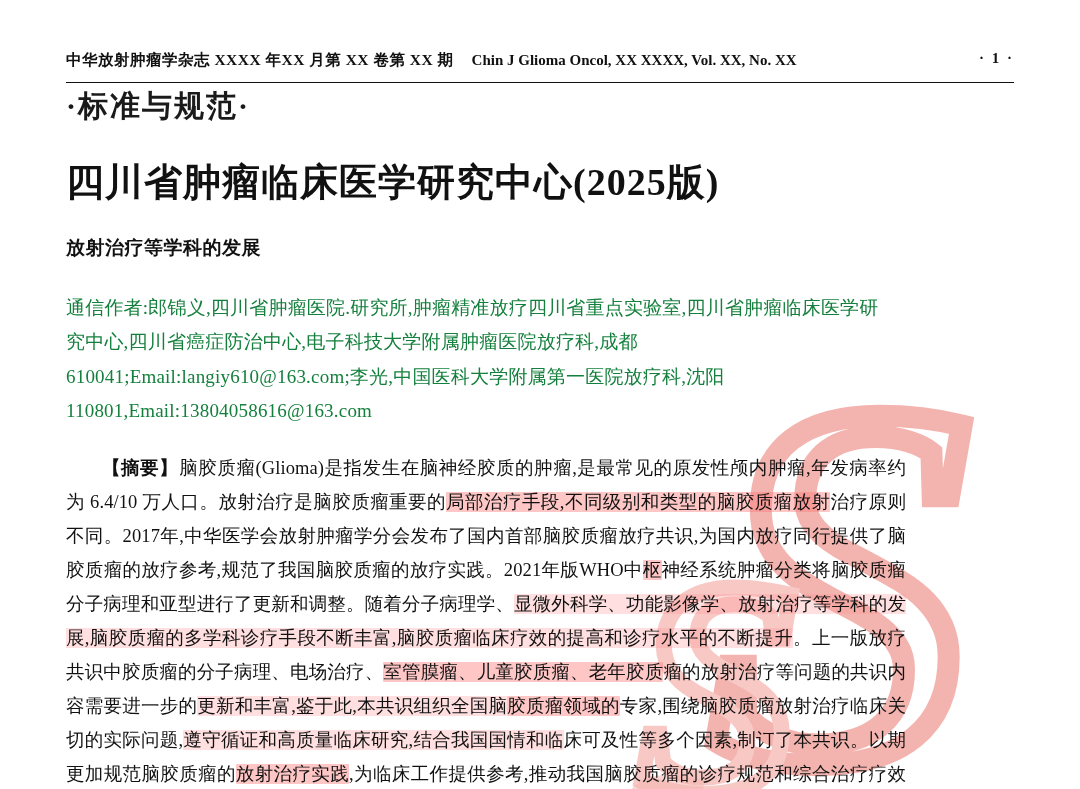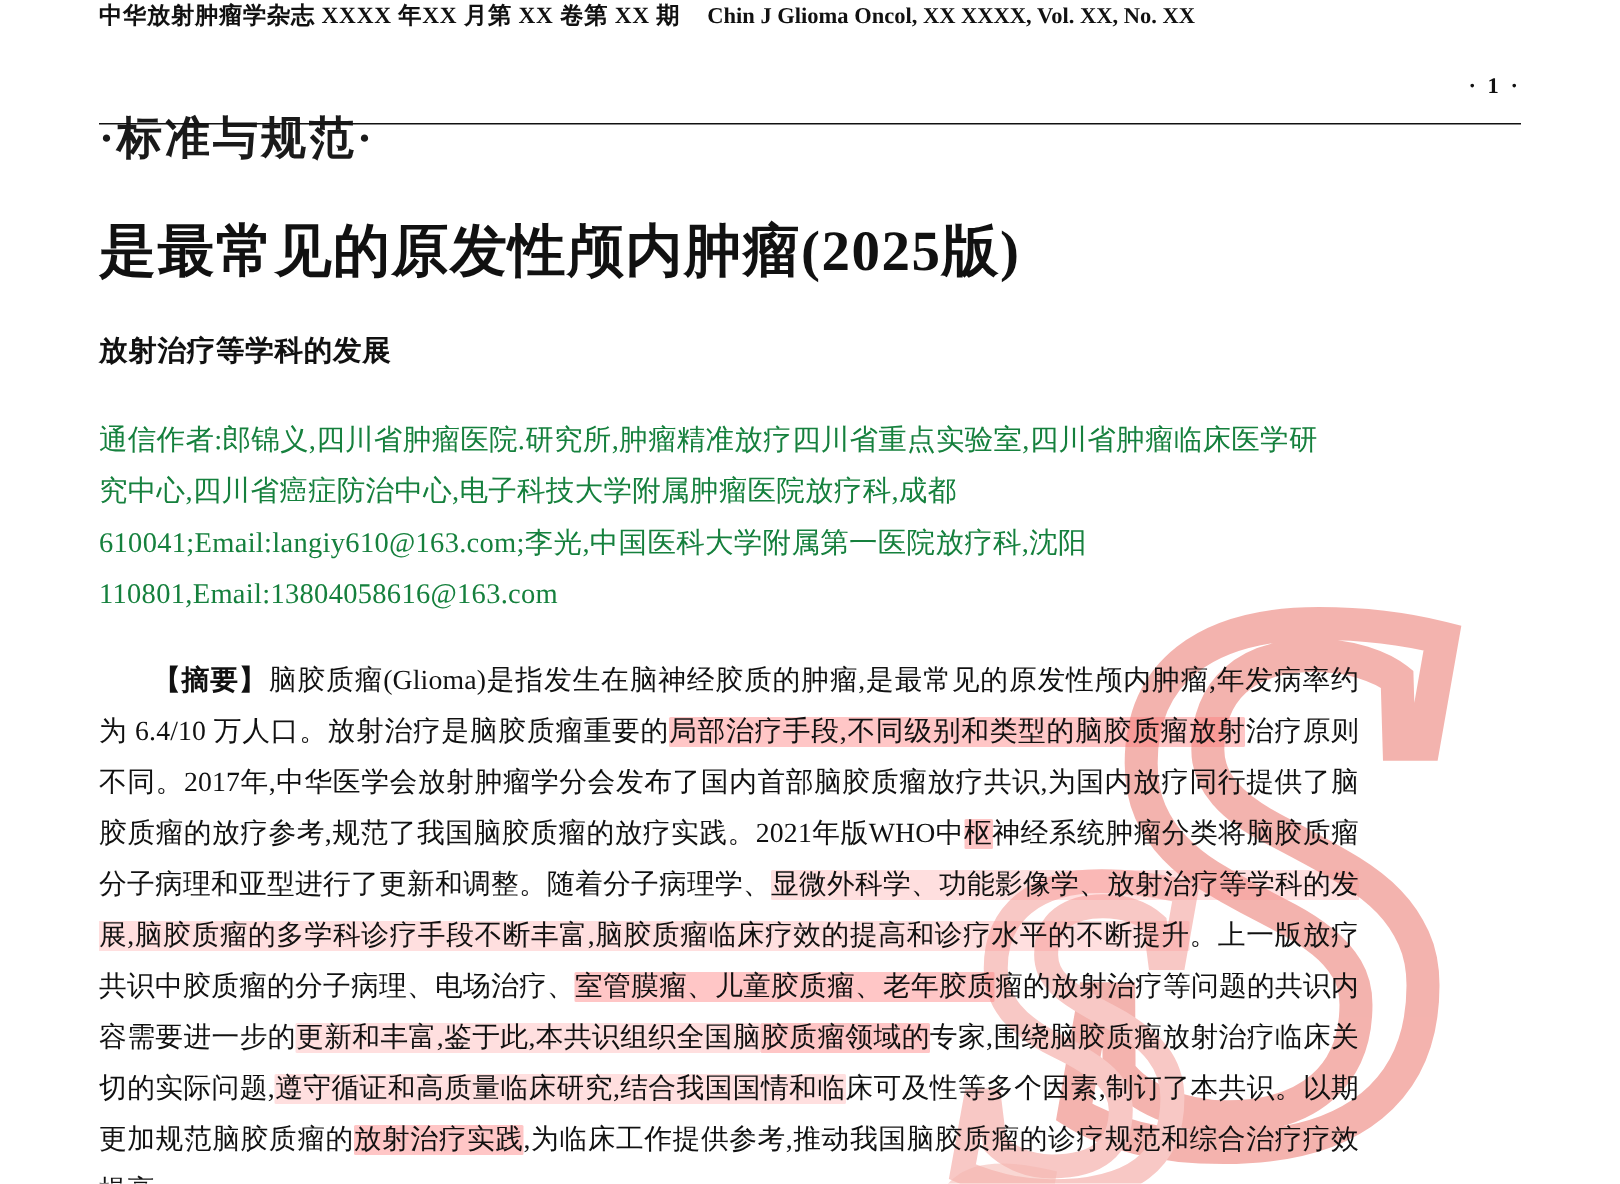--- a/index.html
+++ b/index.html
@@ -42,20 +42,21 @@
     position: relative;
     z-index: 2;
     padding: 0 66px;
     box-sizing: border-box;
     width: 1080px;
   }
 
   
   .runhead {
     position: relative;
+    padding-top: 50px;
     height: 36px;
     box-sizing: border-box;
   }
   .runhead-line {
     position: absolute;
     left: 0;
     right: 0;
     top: 82px;
     height: 1px;
     background: #111;
@@ -175,21 +176,21 @@
     <div class="runhead-inner">
       <span class="runhead-cn">中华放射肿瘤学杂志 XXXX 年XX 月第 XX 卷第 XX 期</span>
       <span class="runhead-en">Chin J Glioma Oncol, XX XXXX, Vol. XX, No. XX</span>
     </div>
     <span class="page-number">· 1 ·</span>
   </div>
   <div class="runhead-line" style="left:66px;right:66px;"></div>
 
   <div class="category">·标准与规范·</div>
 
-  <h1 class="doc-title">是最常见的原发性颅内肿瘤(2025版)</h1>
+  <h1 class="doc-title">四川省肿瘤临床医学研究中心(2025版)</h1>
 
   <div class="org">放射治疗等学科的发展</div>
 
   <div class="corr">通信作者:郎锦义,四川省肿瘤医院.研究所,肿瘤精准放疗四川省重点实验室,四川省肿瘤临床医学研究中心,四川省癌症防治中心,电子科技大学附属肿瘤医院放疗科,成都610041;Email:langiy610@163.com;李光,中国医科大学附属第一医院放疗科,沈阳110801,Email:13804058616@163.com</div>
 
   <div class="abstract">
     <span class="abstract-label">【摘要】</span><span id="abstract-body"><span>脑胶质瘤(Glioma)是指发生在脑神经胶质的肿瘤,是最常见的原发性颅内肿瘤,年发病率约为 6.4/10 万人口。放射治疗是脑胶质瘤重要的</span><span class="hl">局部治疗手段,不同级别和类型的脑胶质瘤放射</span><span>治疗原则不同。2017年,中华医学会放射肿瘤学分会发布了国内首部脑胶质瘤放疗共识,为国内放疗同行提供了脑胶质瘤的放疗参考,规范了我国脑胶质瘤的放疗实践。2021年版WHO中</span><span class="hl">枢</span><span>神经系统肿瘤分类将脑胶质瘤分子病理和亚型进行了更新和调整。随着分子病理学、</span><span class="hl-soft">显微外科学、功能影像学、放射治疗等学科的发展,脑胶质瘤的多学科诊疗手段不断丰富,脑胶质瘤临床疗效的提高和诊疗水平的不断提升</span><span>。上一版放疗共识中胶质瘤的分子病理、电场治疗、</span><span class="hl">室管膜瘤、儿童胶质瘤、老年胶质</span><span>瘤的放射治疗等问题的共识内容需要进一步的</span><span class="hl-soft">更新和丰富,鉴于此,本共识组织全国脑</span><span class="hl">胶质瘤领域的</span><span>专家,围绕脑胶质瘤放射治疗临床关切的实际问题,</span><span class="hl-soft">遵守循证和高质量临床研究,结合我国国情和临</span><span>床可及性等多个因素,制订了本共识。以期更加规范脑胶质瘤的</span><span class="hl">放射治疗实践</span><span>,为临床工作提供参考,推动我国脑胶质瘤的诊疗规范和综合治疗疗效提高。</span></span>
   </div>
 
 </div>

